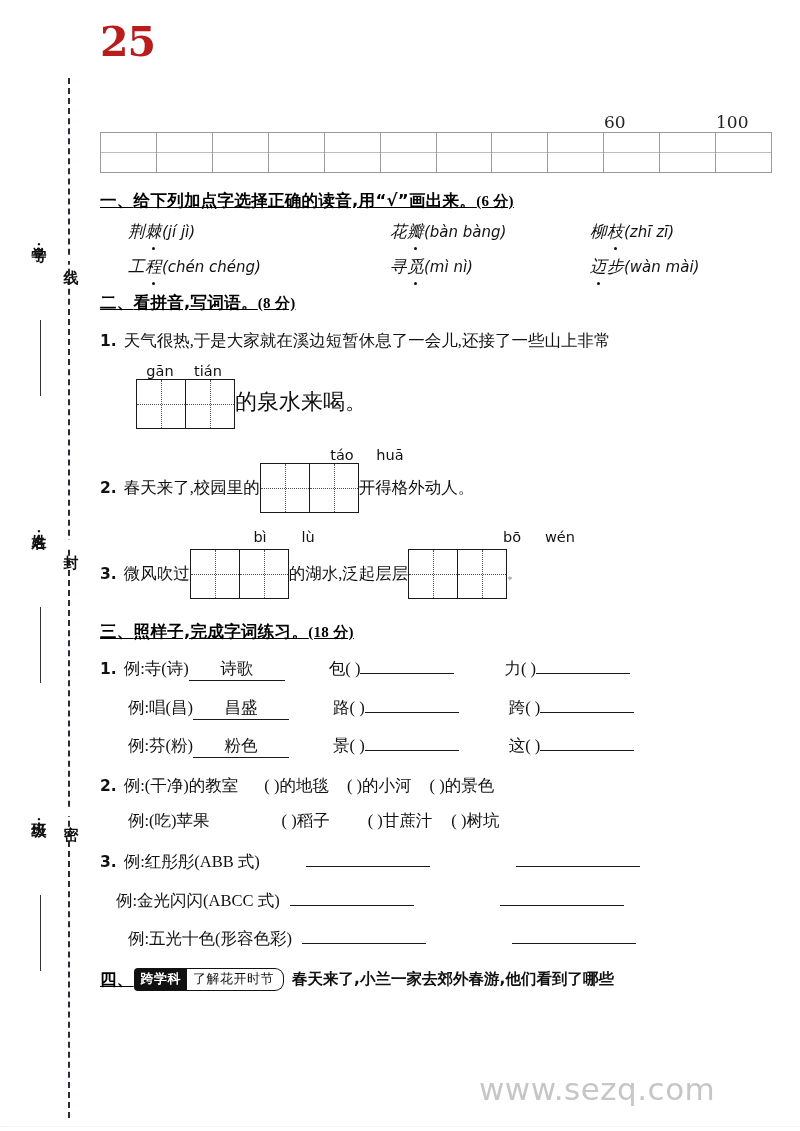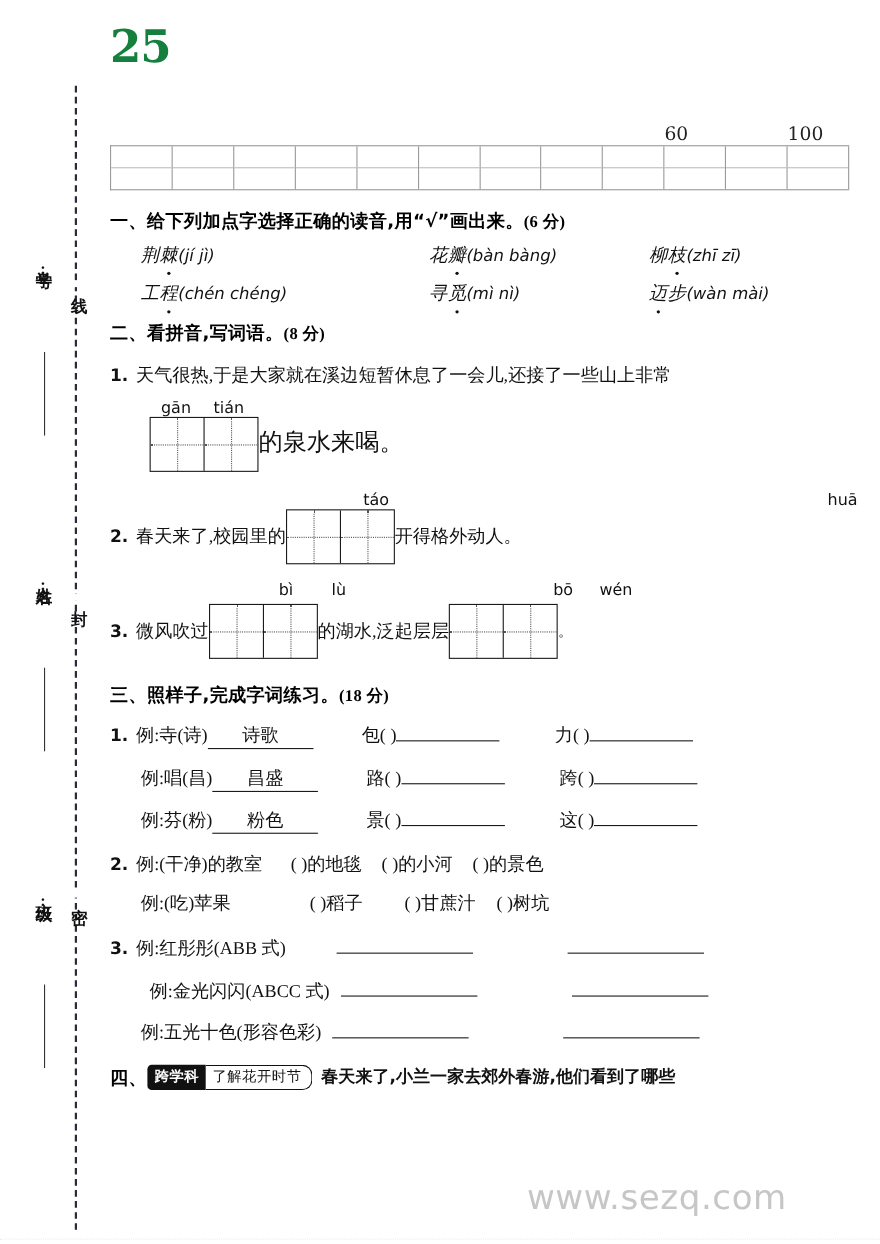--- a/index.html
+++ b/index.html
@@ -5,21 +5,21 @@
   html,body{margin:0;padding:0;background:#fff;}
   body{
     width:800px;height:1131px;position:relative;overflow:hidden;
     font-family:"Liberation Serif","DejaVu Serif",serif;
     color:#111;
   }
   
   #page-no{
     position:absolute;left:100px;top:18px;
     font-family:"DejaVu Serif",serif;
-    font-size:41px;font-weight:700;letter-spacing:-1px;color:#15803d;
+    font-size:41px;font-weight:700;letter-spacing:-1px;color:#b91c1c;
   }
   
   #seal-line{
     position:absolute;left:68px;top:78px;width:0;height:1040px;
     border-left:2px dashed #2a2a3a;
   }
   .seal-char{
     position:absolute;left:58px;width:22px;
     font-size:15px;font-weight:700;color:#111;
     writing-mode:vertical-rl;text-orientation:upright;
@@ -44,21 +44,21 @@
   }
   #score-grid{display:flex;border:1px solid #9a9a9a;border-right:none;}
   .sg-col{flex:1 1 0;border-right:1px solid #9a9a9a;}
   .sg-cell{height:19px;}
   .sg-cell.top{border-bottom:1px solid #bdbdbd;}
   
   #content{position:absolute;left:100px;top:190px;width:690px;}
   .sec-head{
     font-family:"DejaVu Sans","Liberation Sans",sans-serif;
     font-size:16.5px;font-weight:700;color:#000;
-    letter-spacing:.3px;margin:0 0 4px 0;
+    letter-spacing:.3px;margin:0 0 4px 0;text-decoration:underline;
   }
   .sec-head .pts{font-family:"Liberation Serif",serif;font-weight:700;font-size:15px;}
   
   #sec1-rows{margin:9px 0 0 28px;font-style:italic;}
   .s1-row{display:flex;margin-bottom:13px;}
   .s1-item{font-size:16.5px;white-space:nowrap;position:relative;}
   .s1-item .han{letter-spacing:.5px;}
   .s1-item .py{font-family:"DejaVu Sans",sans-serif;font-size:15px;}
   .dotted-char{position:relative;display:inline-block;}
   .dotted-char::after{
@@ -231,21 +231,21 @@
     <div style="display:flex;align-items:flex-end;">
       <div class="tzg">
           <div class="tzg-cell"></div>
           <div class="tzg-cell"></div>
         </div>
       <span style="font-size:22px;margin-bottom:12px;">的泉水来喝。</span>
     </div>
   </div>
 
   <div style="margin-top:18px;">
-    <div class="py-over" style="margin-left:218px;justify-content:space-between;">
+    <div class="py-over" style="margin-left:218px;">
       <span>táo</span>
       <span>huā</span>
     </div>
     <div class="q-line">
       <span class="q-num">2.</span>
       <span>春天来了,校园里的</span>
       <span class="tzg" style="margin:0 0;">
           <span class="tzg-cell"></span>
           <span class="tzg-cell"></span>
         </span>
@@ -329,21 +329,21 @@
     </div>
   </div>
 
   <div style="margin-top:17px;">
     <div class="s3-line">
       <span class="q-num">3.</span>
       <span>例:红彤彤(ABB 式)</span>
       <span class="blank" style="width:124px;margin-left:46px;"></span>
       <span class="blank" style="width:124px;margin-left:86px;"></span>
     </div>
-    <div class="s3-line" style="margin-top:14px;margin-left:36px;">
+    <div class="s3-line" style="margin-top:14px;margin-left:16px;">
       <span>例:金光闪闪(ABCC 式)</span>
       <span class="blank" style="width:124px;margin-left:10px;"></span>
       <span class="blank" style="width:124px;margin-left:86px;"></span>
     </div>
     <div class="s3-line" style="margin-top:14px;margin-left:28px;">
       <span>例:五光十色(形容色彩)</span>
       <span class="blank" style="width:124px;margin-left:10px;"></span>
       <span class="blank" style="width:124px;margin-left:86px;"></span>
     </div>
   </div>

